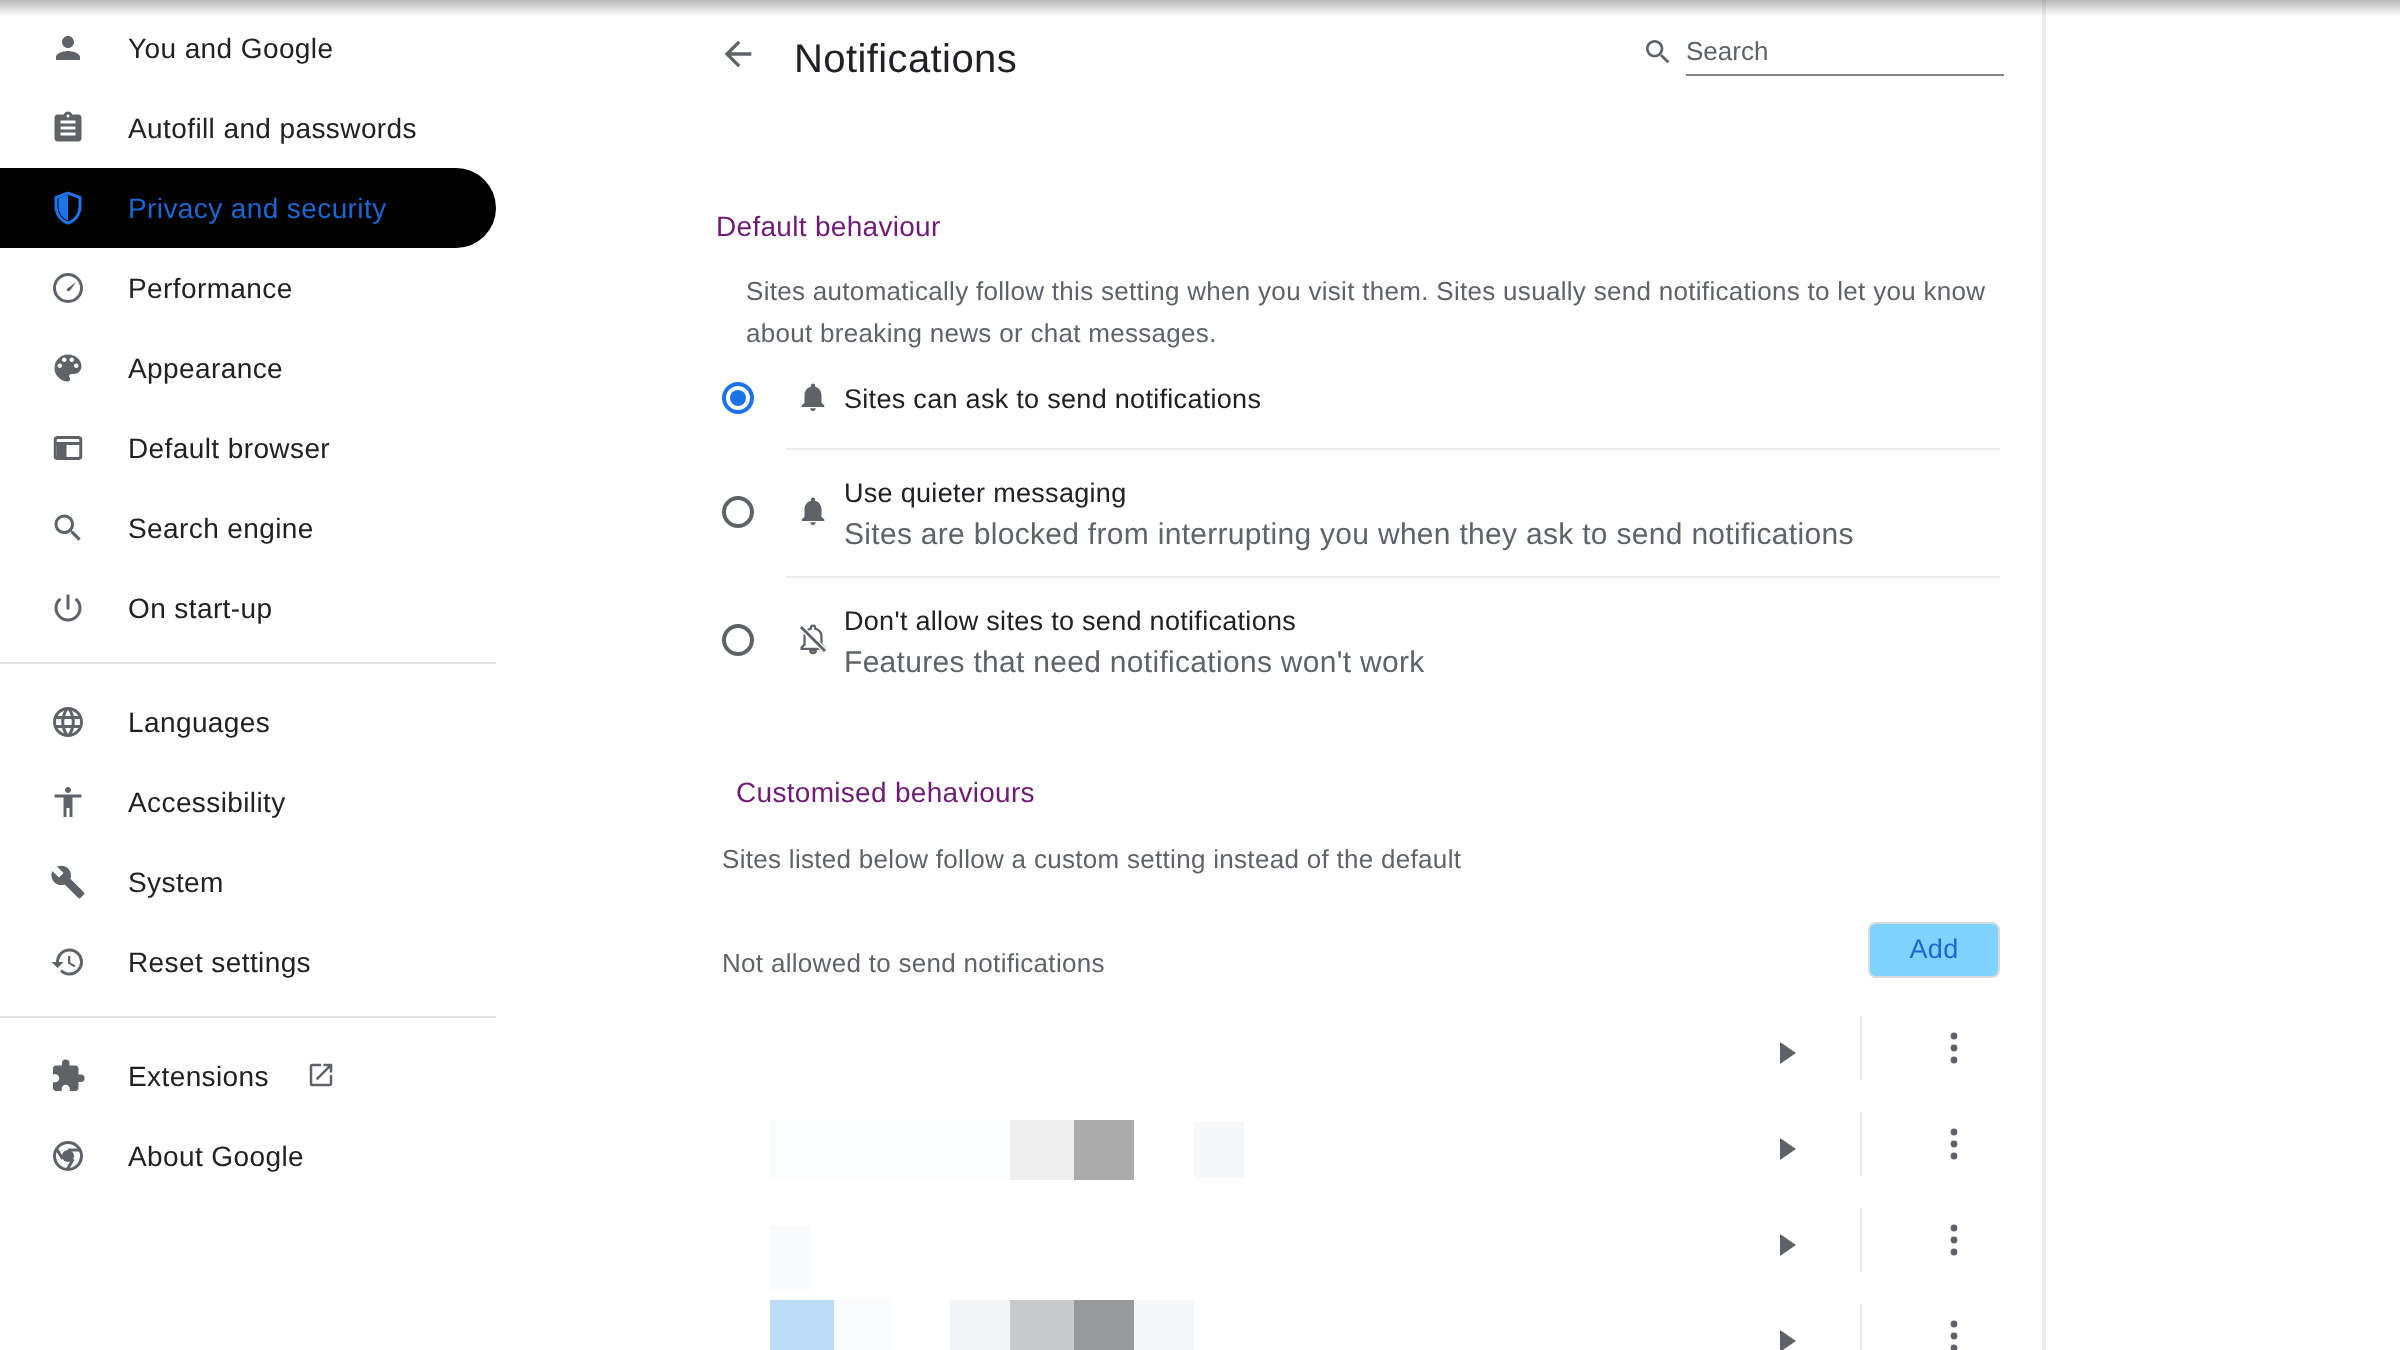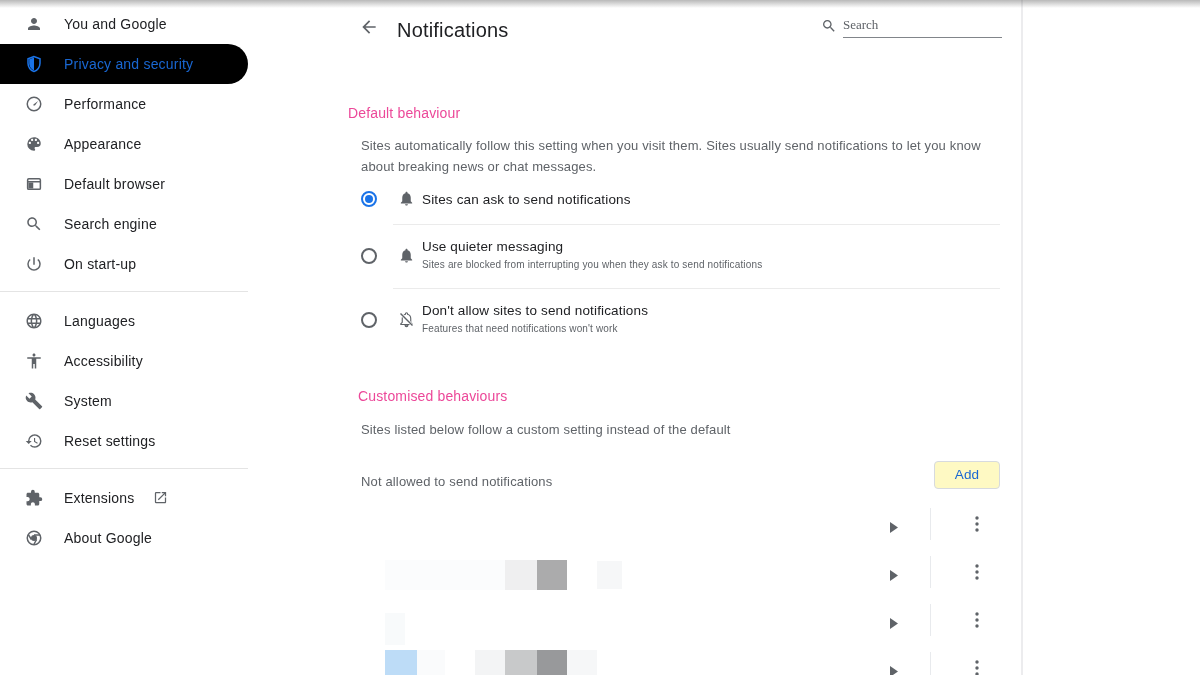--- a/index.html
+++ b/index.html
@@ -28,41 +28,41 @@
   .nav-divider { height:0; border-top:1px solid #e4e4e4; margin:7px 0 9px 0; }
   .ext-link { position:absolute; left:153px; top:12px; width:15px; height:15px; }
   .ext-link svg { width:15px; height:15px; display:block; }
 
   
   .back-btn { left:359px; top:17px; width:20px; height:20px; cursor:pointer; }
   .page-title { left:397px; top:19px; font-size:20px; color:#202124; letter-spacing:.2px; }
   .search-icon { left:821px; top:18px; width:16px; height:16px; }
   .search-input { left:843px; top:13px; width:159px; height:25px; border:none;
     border-bottom:1px solid #81858a; background:transparent; font-size:13px;
-    font-family:Liberation Serif, serif; color:#202124; outline:none; }
+    font-family:Liberation Sans, sans-serif; color:#202124; outline:none; }
   .search-input::placeholder { color:#5f6368; }
 
   
-  .sec-title { left:348px; font-size:14px; color:#ec4899; letter-spacing:.15px; }
+  .sec-title { left:358px; font-size:14px; color:#701a75; letter-spacing:.15px; }
   .body-text { left:361px; font-size:13px; color:#5f6368; line-height:21px; letter-spacing:.15px; }
   .opt-label { position:absolute; left:422px; font-size:13.5px; color:#202124; letter-spacing:.15px; }
-  .opt-sub   { position:absolute; left:422px; font-size:10px;   color:#5f6368; letter-spacing:.15px; }
+  .opt-sub   { position:absolute; left:422px; font-size:15px;   color:#5f6368; letter-spacing:.15px; }
 
   .radio { position:absolute; left:361px; width:16px; height:16px; border-radius:50%;
     border:2px solid #5f6368; background:#fff; cursor:pointer; }
   .radio.on { border-color:#1a73e8; }
   .radio.on::after { content:""; position:absolute; left:2px; top:2px; width:8px; height:8px;
     border-radius:50%; background:#1a73e8; }
   .opt-icon { position:absolute; left:398px; width:17px; height:17px; }
   .opt-icon svg { width:17px; height:17px; display:block; }
 
   .h-div { position:absolute; left:393px; width:607px; height:1px; background:#ebebeb; }
 
   
-  .add-btn { left:934px; top:461px; width:66px; height:28px; background:#fef9c3;
+  .add-btn { left:934px; top:461px; width:66px; height:28px; background:#7dd3fc;
     border:1px solid #d7dade; border-radius:4px; color:#1967d2; font-size:13.5px;
     font-weight:500; font-family:"Liberation Sans","DejaVu Sans",sans-serif;
     cursor:pointer; text-align:center; line-height:26px; letter-spacing:.2px; }
 
   
   .site-row { position:absolute; left:361px; width:640px; height:48px; }
   .chevron { position:absolute; left:529px; top:19px; width:8px; height:11px; cursor:pointer; }
   .row-vdiv { position:absolute; left:569px; top:8px; width:1px; height:32px; background:#e8eaed; }
   .kebab { position:absolute; left:614px; top:16px; width:4px; height:16px; cursor:pointer; }
   .kebab svg { display:block; }
@@ -76,20 +76,28 @@
 
   <div class="nav-item">
     <span class="nav-icon">
       <svg viewBox="0 0 24 24" fill="#5f6368">
           <path d="M12 12c2.21 0 4-1.79 4-4s-1.79-4-4-4-4 1.79-4 4 1.79 4 4 4zm0 2c-2.67 0-8 1.34-8 4v2h16v-2c0-2.66-5.33-4-8-4z"></path>
         </svg>
     </span>
     <span class="nav-label">You and Google</span>
   </div>
 
+  <div class="nav-item">
+    <span class="nav-icon">
+      <svg viewBox="0 0 24 24" fill="#5f6368">
+          <path d="M19 3h-4.18C14.4 1.84 13.3 1 12 1c-1.3 0-2.4.84-2.82 2H5c-1.1 0-2 .9-2 2v14c0 1.1.9 2 2 2h14c1.1 0 2-.9 2-2V5c0-1.1-.9-2-2-2zm-7 0c.55 0 1 .45 1 1s-.45 1-1 1-1-.45-1-1 .45-1 1-1zm5 14H7v-2h10v2zm0-4H7v-2h10v2zm0-4H7V7h10v2z"></path>
+        </svg>
+    </span>
+    <span class="nav-label">Autofill and passwords</span>
+  </div>
 
   <div class="nav-item selected">
     <span class="nav-icon">
       <svg viewBox="0 0 24 24">
           <path d="M12 2L4 5v6c0 5.1 3.4 9.8 8 11 4.6-1.2 8-5.9 8-11V5l-8-3z" fill="none" stroke="#1a73e8" stroke-width="2"></path>
           <path d="M12 3.2L5.6 5.7v5.3c0 4.3 2.7 8.3 6.4 9.4V3.2z" fill="#1a73e8"></path>
         </svg>
     </span>
     <span class="nav-label">Privacy and security</span>
   </div>
@@ -218,21 +226,21 @@
 <h1 class="abs page-title" style="font-weight:400;">Notifications</h1>
 
 <div class="abs search-icon">
   <svg viewBox="0 0 24 24" fill="#5f6368" width="16" height="16">
       <path d="M15.5 14h-.79l-.28-.27C15.41 12.59 16 11.11 16 9.5 16 5.91 13.09 3 9.5 3S3 5.91 3 9.5 5.91 16 9.5 16c1.61 0 3.09-.59 4.23-1.57l.27.28v.79l5 4.99L20.49 19l-4.99-5zm-6 0C7.01 14 5 11.99 5 9.5S7.01 5 9.5 5 14 7.01 14 9.5 11.99 14 9.5 14z"></path>
     </svg>
 </div>
 <input class="abs search-input" type="text" placeholder="Search" style="">
 
 <div class="abs sec-title" style="top:105px;">Default behaviour</div>
-<div class="abs body-text" style="top:135px; width:645px;">Sites automatically follow this setting when you visit them. Sites usually send notifications to let you know about breaking news or chat messages.</div>
+<div class="abs body-text" style="top:135px; width:645px;margin-left:12px;">Sites automatically follow this setting when you visit them. Sites usually send notifications to let you know about breaking news or chat messages.</div>
 
 <div class="radio on" style="top:191px;"></div>
 <span class="opt-icon" style="top:190px;">
   <svg viewBox="0 0 24 24" fill="#5f6368">
       <path d="M12 22c1.1 0 2-.9 2-2h-4c0 1.1.89 2 2 2zm6-6v-5c0-3.07-1.64-5.64-4.5-6.32V4c0-.83-.67-1.5-1.5-1.5s-1.5.67-1.5 1.5v.68C7.63 5.36 6 7.92 6 11v5l-2 2v1h16v-1l-2-2z"></path>
     </svg>
 </span>
 <span class="opt-label" style="top:192px;">Sites can ask to send notifications</span>
 <div class="h-div" style="top:224px;"></div>
 

